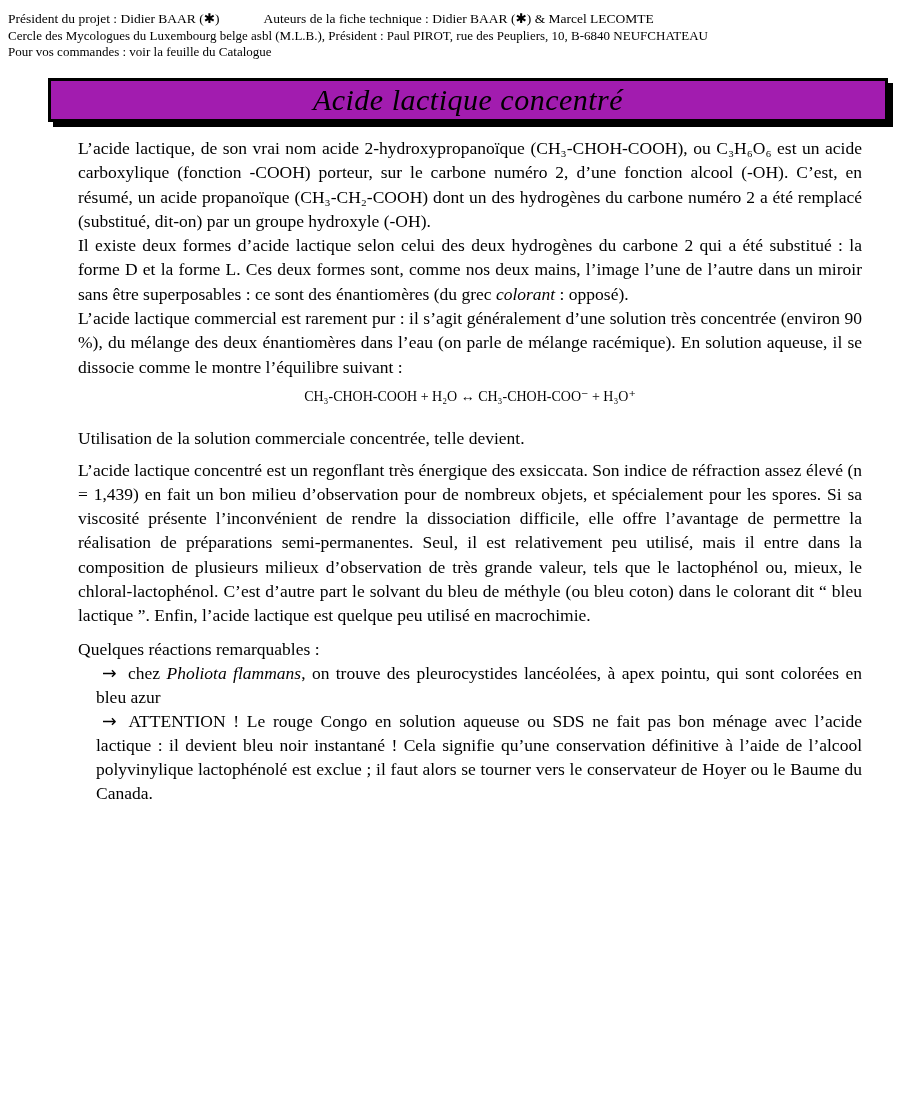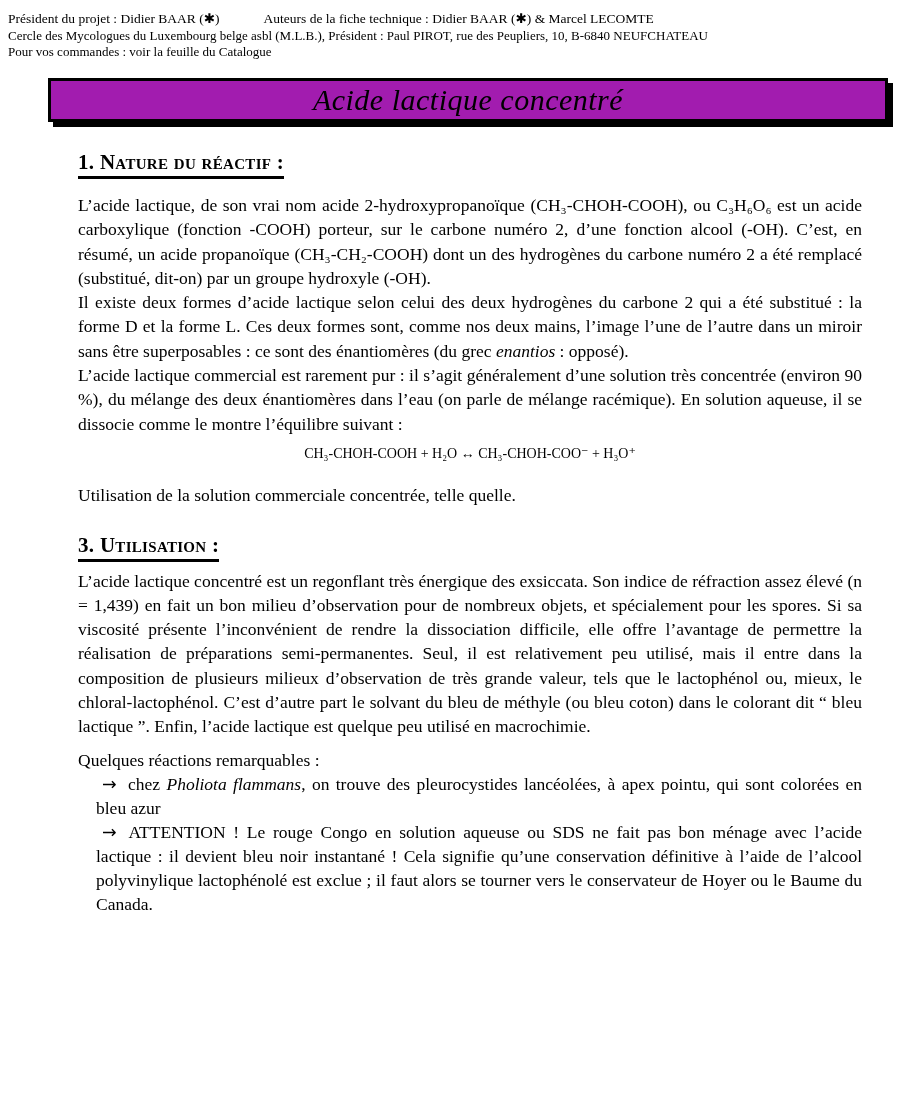--- a/index.html
+++ b/index.html
@@ -92,35 +92,33 @@
   <div class="hline3">Cercle des Mycologues du Luxembourg belge asbl  (M.L.B.),  Président : Paul PIROT,  rue des Peupliers, 10, B-6840 NEUFCHATEAU</div>
   <div class="hline4">Pour vos commandes : voir la feuille du Catalogue</div>
 </div>
 
 <div class="banner">
   <span class="banner-title">Acide lactique concentré</span>
 </div>
 
 <div class="content">
 
-  <div class="section-heading first"><span>1. Nature du réactif :</span></div>
 
   <div class="para-block">
     <p class="para">L’acide lactique, de son vrai nom acide 2-hydroxypropanoïque (CH₃-CHOH-COOH), ou C₃H₆O₆ est un acide carboxylique (fonction -COOH) porteur, sur le carbone numéro 2, d’une fonction alcool (-OH). C’est, en résumé, un acide propanoïque (CH₃-CH₂-COOH) dont un des hydrogènes du carbone numéro 2 a été remplacé (substitué, dit-on) par un groupe hydroxyle (-OH).</p>
-    <p class="para"><span>Il existe deux formes d’acide lactique selon celui des deux hydrogènes du carbone 2 qui a été substitué : la forme D et la forme L. Ces deux formes sont, comme nos deux mains, l’image l’une de l’autre dans un miroir sans être superposables : ce sont des énantiomères (du grec </span><em>enantios</em><span> : opposé).</span></p>
+    <p class="para"><span>Il existe deux formes d’acide lactique selon celui des deux hydrogènes du carbone 2 qui a été substitué : la forme D et la forme L. Ces deux formes sont, comme nos deux mains, l’image l’une de l’autre dans un miroir sans être superposables : ce sont des énantiomères (du grec </span><em>colorant</em><span> : opposé).</span></p>
     <p class="para">L’acide lactique commercial est rarement pur : il s’agit généralement d’une solution très concentrée (environ 90 %), du mélange des deux énantiomères dans l’eau (on parle de mélange racémique). En solution aqueuse, il se dissocie comme le montre l’équilibre suivant :</p>
   </div>
 
   <div class="equation">CH₃-CHOH-COOH + H₂O ↔ CH₃-CHOH-COO⁻ + H₃O⁺</div>
 
 
 
-  <p class="para s2-para">Utilisation de la solution commerciale concentrée, telle quelle.</p>
+  <p class="para s2-para">Utilisation de la solution commerciale concentrée, telle devient.</p>
 
-  <div class="section-heading"><span>3. Utilisation :</span></div>
 
   <p class="para s3-para1">L’acide lactique concentré est un regonflant très énergique des exsiccata. Son indice de réfraction assez élevé (n = 1,439) en fait un bon milieu d’observation pour de nombreux objets, et spécialement pour les spores. Si sa viscosité présente l’inconvénient de rendre la dissociation difficile, elle offre l’avantage de permettre la réalisation de préparations semi-permanentes. Seul, il est relativement peu utilisé, mais il entre dans la composition de plusieurs milieux d’observation de très grande valeur, tels que le lactophénol ou, mieux, le chloral-lactophénol. C’est d’autre part le solvant du bleu de méthyle (ou bleu coton) dans le colorant dit “ bleu lactique ”. Enfin, l’acide lactique est quelque peu utilisé en macrochimie.</p>
 
   <p class="para s3-para2">Quelques réactions remarquables :</p>
 
   <div class="bullet"><span class="arrow">→</span><span> chez </span><em>Pholiota flammans</em><span>, on trouve des pleurocystides lancéolées, à apex pointu, qui sont colorées en bleu azur</span></div>
 
   <div class="bullet"><span class="arrow">→</span><span> ATTENTION ! Le rouge Congo en solution aqueuse ou SDS ne fait pas bon ménage avec l’acide lactique : il devient bleu noir instantané ! Cela signifie qu’une conservation définitive à l’aide de l’alcool polyvinylique lactophénolé est exclue ; il faut alors se tourner vers le conservateur de Hoyer ou le Baume du Canada.</span></div>
 
 </div>

